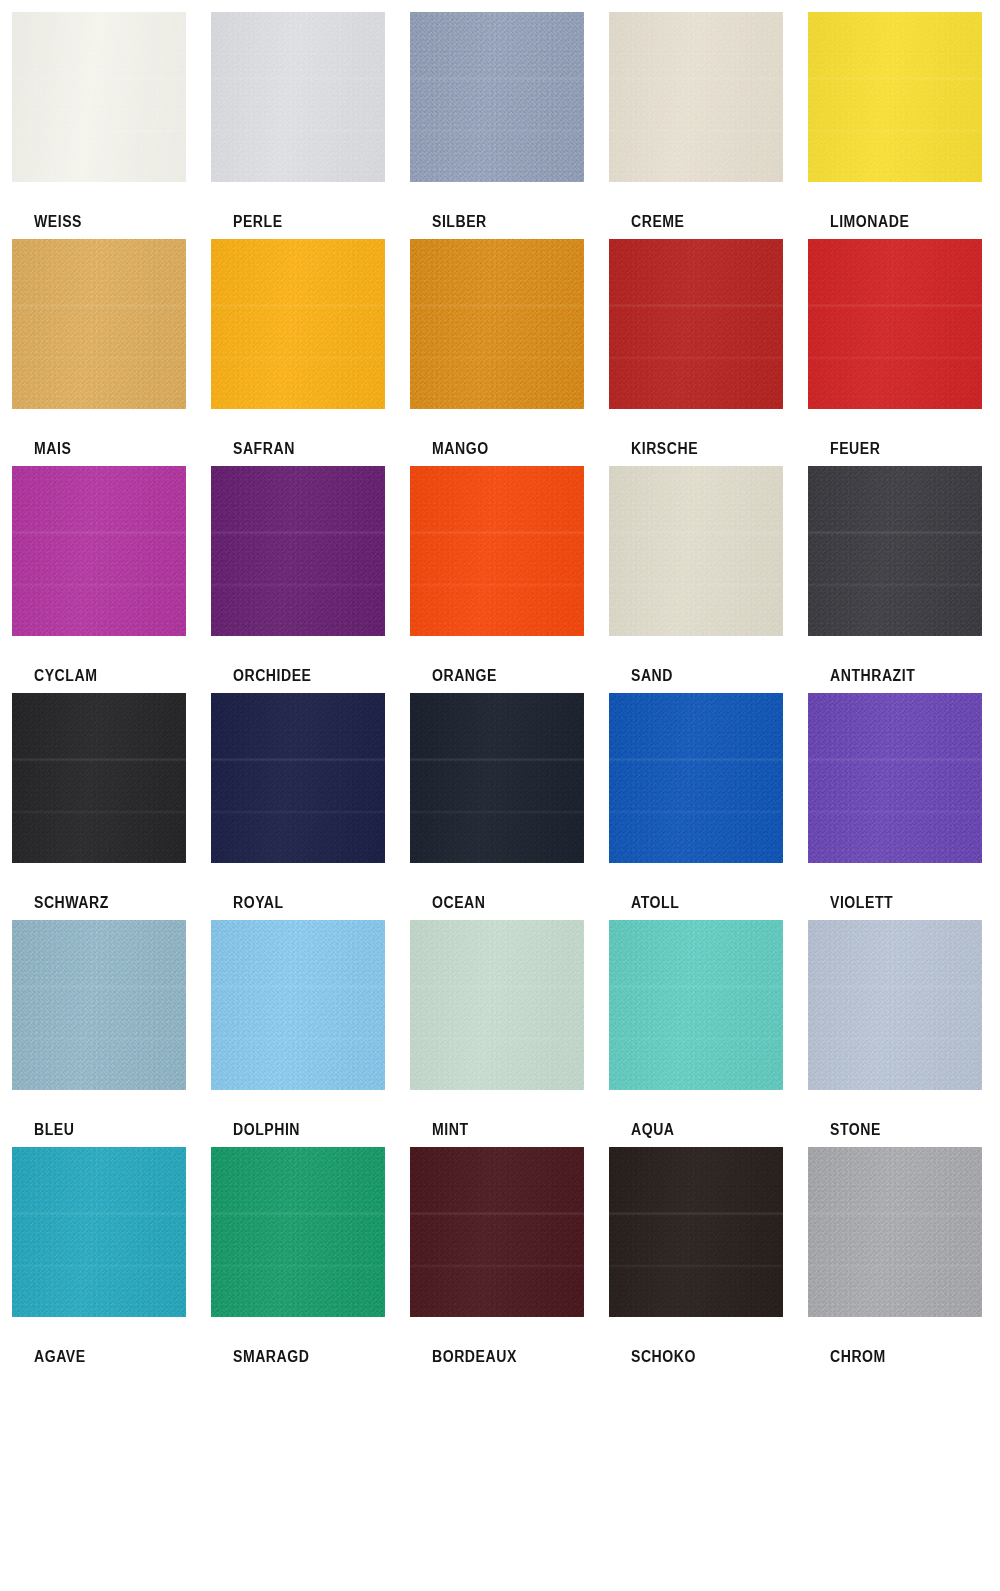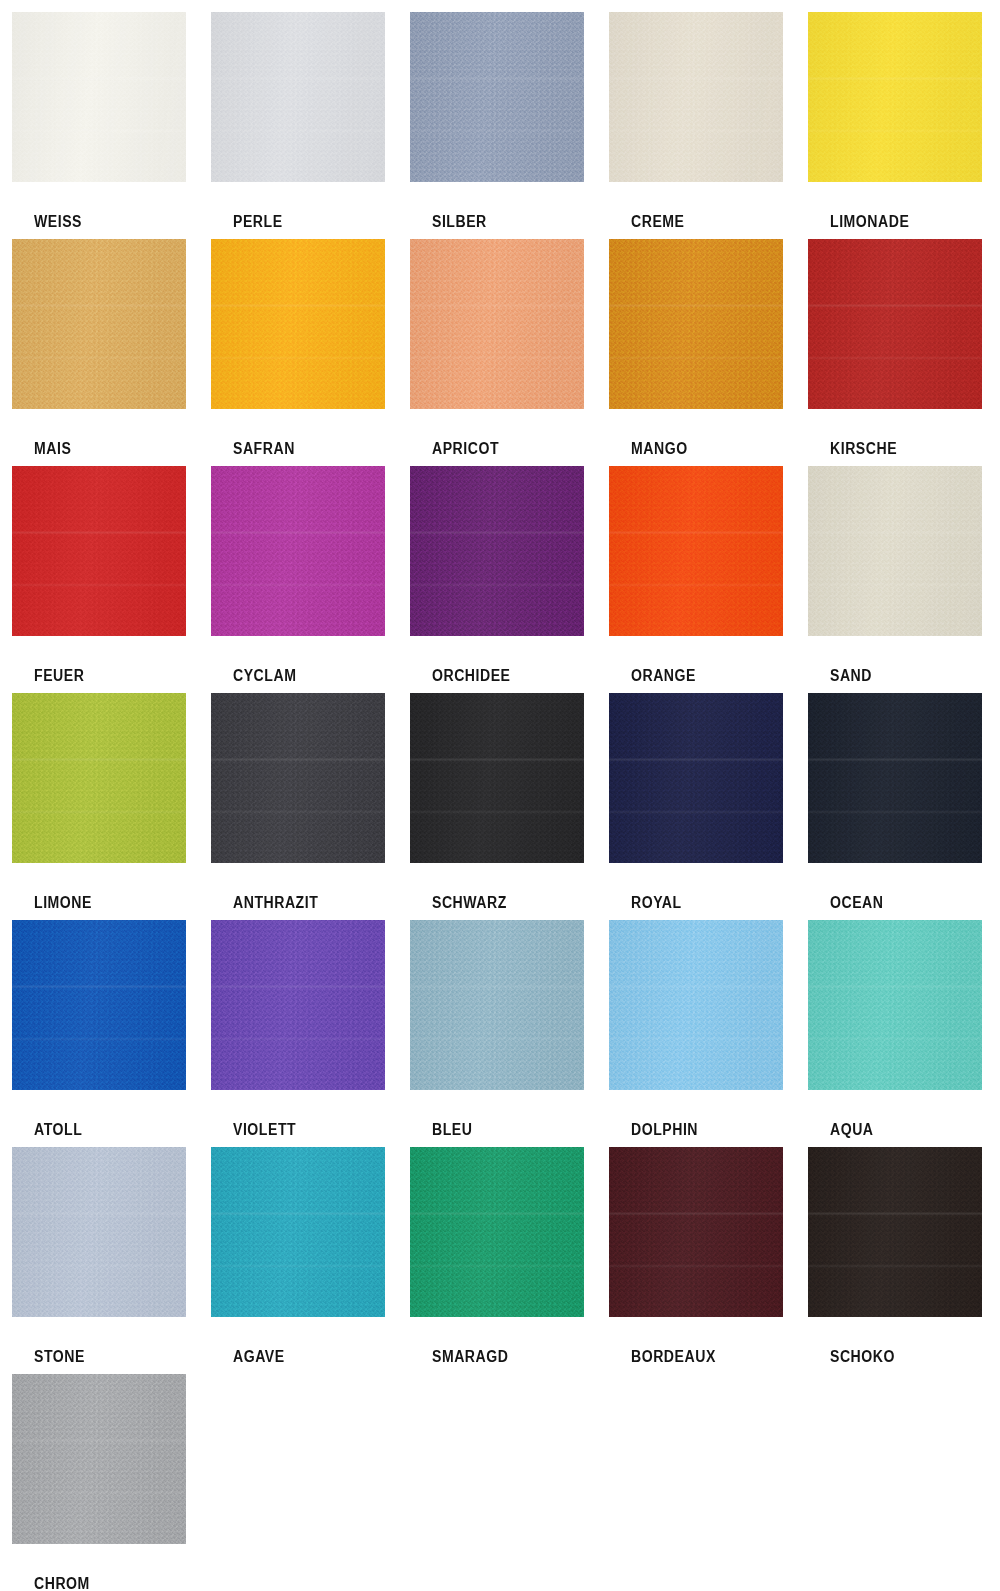--- a/index.html
+++ b/index.html
@@ -142,24 +142,20 @@
       </div>
       <div class="swatch-cell">
         <div class="swatch-chip" title="MAIS" style="background-color: rgb(220, 173, 95);"></div>
         <div class="swatch-label">MAIS</div>
       </div>
       <div class="swatch-cell">
         <div class="swatch-chip" title="SAFRAN" style="background-color: rgb(249, 176, 25);"></div>
         <div class="swatch-label">SAFRAN</div>
       </div>
       <div class="swatch-cell">
-        <div class="swatch-chip" title="APRICOT" style="background-color: rgb(239, 163, 119);"></div>
-        <div class="swatch-label">APRICOT</div>
-      </div>
-      <div class="swatch-cell">
         <div class="swatch-chip" title="MANGO" style="background-color: rgb(216, 139, 28);"></div>
         <div class="swatch-label">MANGO</div>
       </div>
       <div class="swatch-cell">
         <div class="swatch-chip" title="KIRSCHE" style="background-color: rgb(180, 37, 35);"></div>
         <div class="swatch-label">KIRSCHE</div>
       </div>
       <div class="swatch-cell">
         <div class="swatch-chip" title="FEUER" style="background-color: rgb(207, 37, 38);"></div>
         <div class="swatch-label">FEUER</div>
@@ -174,24 +170,20 @@
       </div>
       <div class="swatch-cell">
         <div class="swatch-chip" title="ORANGE" style="background-color: rgb(244, 73, 15);"></div>
         <div class="swatch-label">ORANGE</div>
       </div>
       <div class="swatch-cell">
         <div class="swatch-chip" title="SAND" style="background-color: rgb(223, 219, 203);"></div>
         <div class="swatch-label">SAND</div>
       </div>
       <div class="swatch-cell">
-        <div class="swatch-chip" title="LIMONE" style="background-color: rgb(171, 192, 58);"></div>
-        <div class="swatch-label">LIMONE</div>
-      </div>
-      <div class="swatch-cell">
         <div class="swatch-chip" title="ANTHRAZIT" style="background-color: rgb(60, 60, 66);"></div>
         <div class="swatch-label">ANTHRAZIT</div>
       </div>
       <div class="swatch-cell">
         <div class="swatch-chip" title="SCHWARZ" style="background-color: rgb(38, 38, 40);"></div>
         <div class="swatch-label">SCHWARZ</div>
       </div>
       <div class="swatch-cell">
         <div class="swatch-chip" title="ROYAL" style="background-color: rgb(29, 33, 71);"></div>
         <div class="swatch-label">ROYAL</div>
@@ -210,20 +202,24 @@
       </div>
       <div class="swatch-cell">
         <div class="swatch-chip" title="BLEU" style="background-color: rgb(146, 182, 198);"></div>
         <div class="swatch-label">BLEU</div>
       </div>
       <div class="swatch-cell">
         <div class="swatch-chip" title="DOLPHIN" style="background-color: rgb(136, 200, 236);"></div>
         <div class="swatch-label">DOLPHIN</div>
       </div>
       <div class="swatch-cell">
+        <div class="swatch-chip" title="MINT" style="background-color: rgb(197, 219, 205);"></div>
+        <div class="swatch-label">MINT</div>
+      </div>
+      <div class="swatch-cell">
         <div class="swatch-chip" title="AQUA" style="background-color: rgb(99, 204, 192);"></div>
         <div class="swatch-label">AQUA</div>
       </div>
       <div class="swatch-cell">
         <div class="swatch-chip" title="STONE" style="background-color: rgb(184, 195, 212);"></div>
         <div class="swatch-label">STONE</div>
       </div>
       <div class="swatch-cell">
         <div class="swatch-chip" title="AGAVE" style="background-color: rgb(41, 167, 189);"></div>
         <div class="swatch-label">AGAVE</div>

